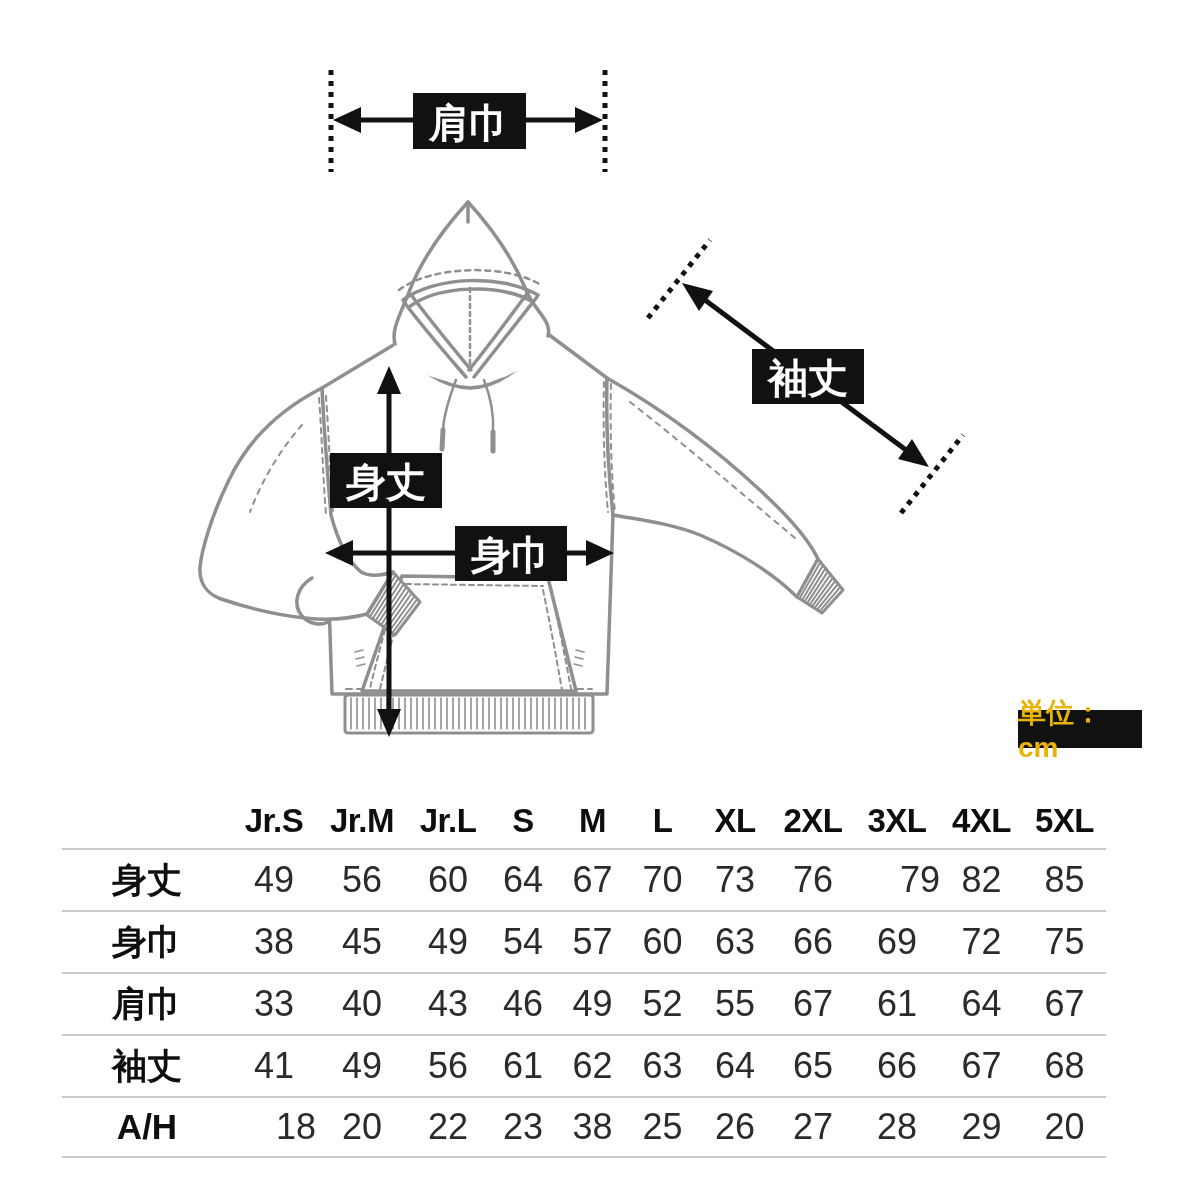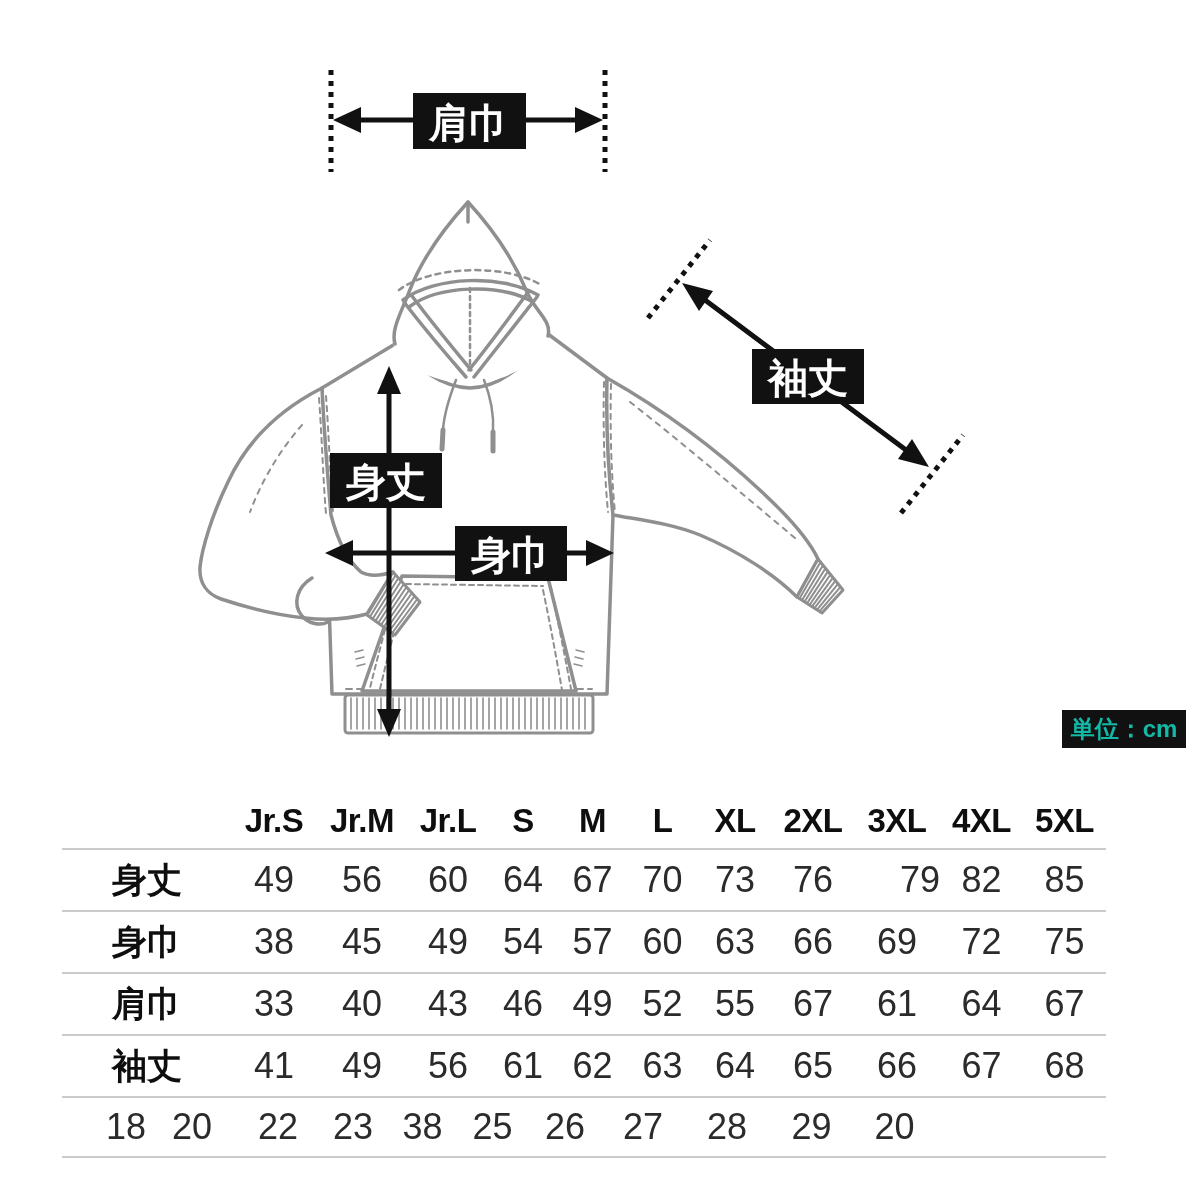--- a/index.html
+++ b/index.html
@@ -1,22 +1,22 @@
 <!DOCTYPE html>
 <html><head>
 <meta charset="utf-8">
 <style>
   html,body{margin:0;padding:0;background:#fff;}
   body{width:1200px;height:1200px;font-family:"Liberation Sans","DejaVu Sans",sans-serif;}
   .stage{position:relative;width:1200px;height:1200px;background:#fff;overflow:hidden;}
   .diagram-svg{position:absolute;left:0;top:0;}
   .unit-badge{
     position:absolute;left:1018px;top:710px;width:124px;height:38px;
-    background:#111;color:#14b8a6;display:flex;align-items:center;justify-content:center;
-    font-size:24px;font-weight:bold;letter-spacing:0px;margin-left:44px;
+    background:#111;color:#eab308;display:flex;align-items:center;justify-content:center;
+    font-size:28px;font-weight:bold;letter-spacing:0px;
   }
   
   .size-table{position:absolute;left:62px;top:793px;width:1044px;padding-right:32px;}
   .t-row{display:flex;align-items:center;}
   .t-row.header{height:55px;}
   .t-row.data{height:62px;border-top:2px solid #cbcbcb;box-sizing:border-box;}
   .t-row.data.last{border-bottom:2px solid #cbcbcb;}
   .cell{flex:0 0 auto;text-align:center;white-space:nowrap;}
   .cell.head{font-weight:bold;font-size:33px;color:#0e0e0e;letter-spacing:-0.5px;}
   .cell.rowlabel{font-weight:bold;font-size:35px;color:#0e0e0e;}
@@ -278,20 +278,21 @@
         <div class="cell num" style="width: 70px;">61</div>
         <div class="cell num" style="width: 69px;">62</div>
         <div class="cell num" style="width: 71px;">63</div>
         <div class="cell num" style="width: 74px;">64</div>
         <div class="cell num" style="width: 82px;">65</div>
         <div class="cell num" style="width: 86px;">66</div>
         <div class="cell num" style="width: 83px;">67</div>
         <div class="cell num" style="width: 83px;">68</div>
       </div>
       <div class="t-row data last">
+        <div class="cell rowlabel" style="width: 170px;">A/H</div>
         <div class="cell num" style="width: 84px; text-align: right;">18</div>
         <div class="cell num" style="width: 92px;">20</div>
         <div class="cell num" style="width: 80px;">22</div>
         <div class="cell num" style="width: 70px;">23</div>
         <div class="cell num" style="width: 69px;">38</div>
         <div class="cell num" style="width: 71px;">25</div>
         <div class="cell num" style="width: 74px;">26</div>
         <div class="cell num" style="width: 82px;">27</div>
         <div class="cell num" style="width: 86px;">28</div>
         <div class="cell num" style="width: 83px;">29</div>

